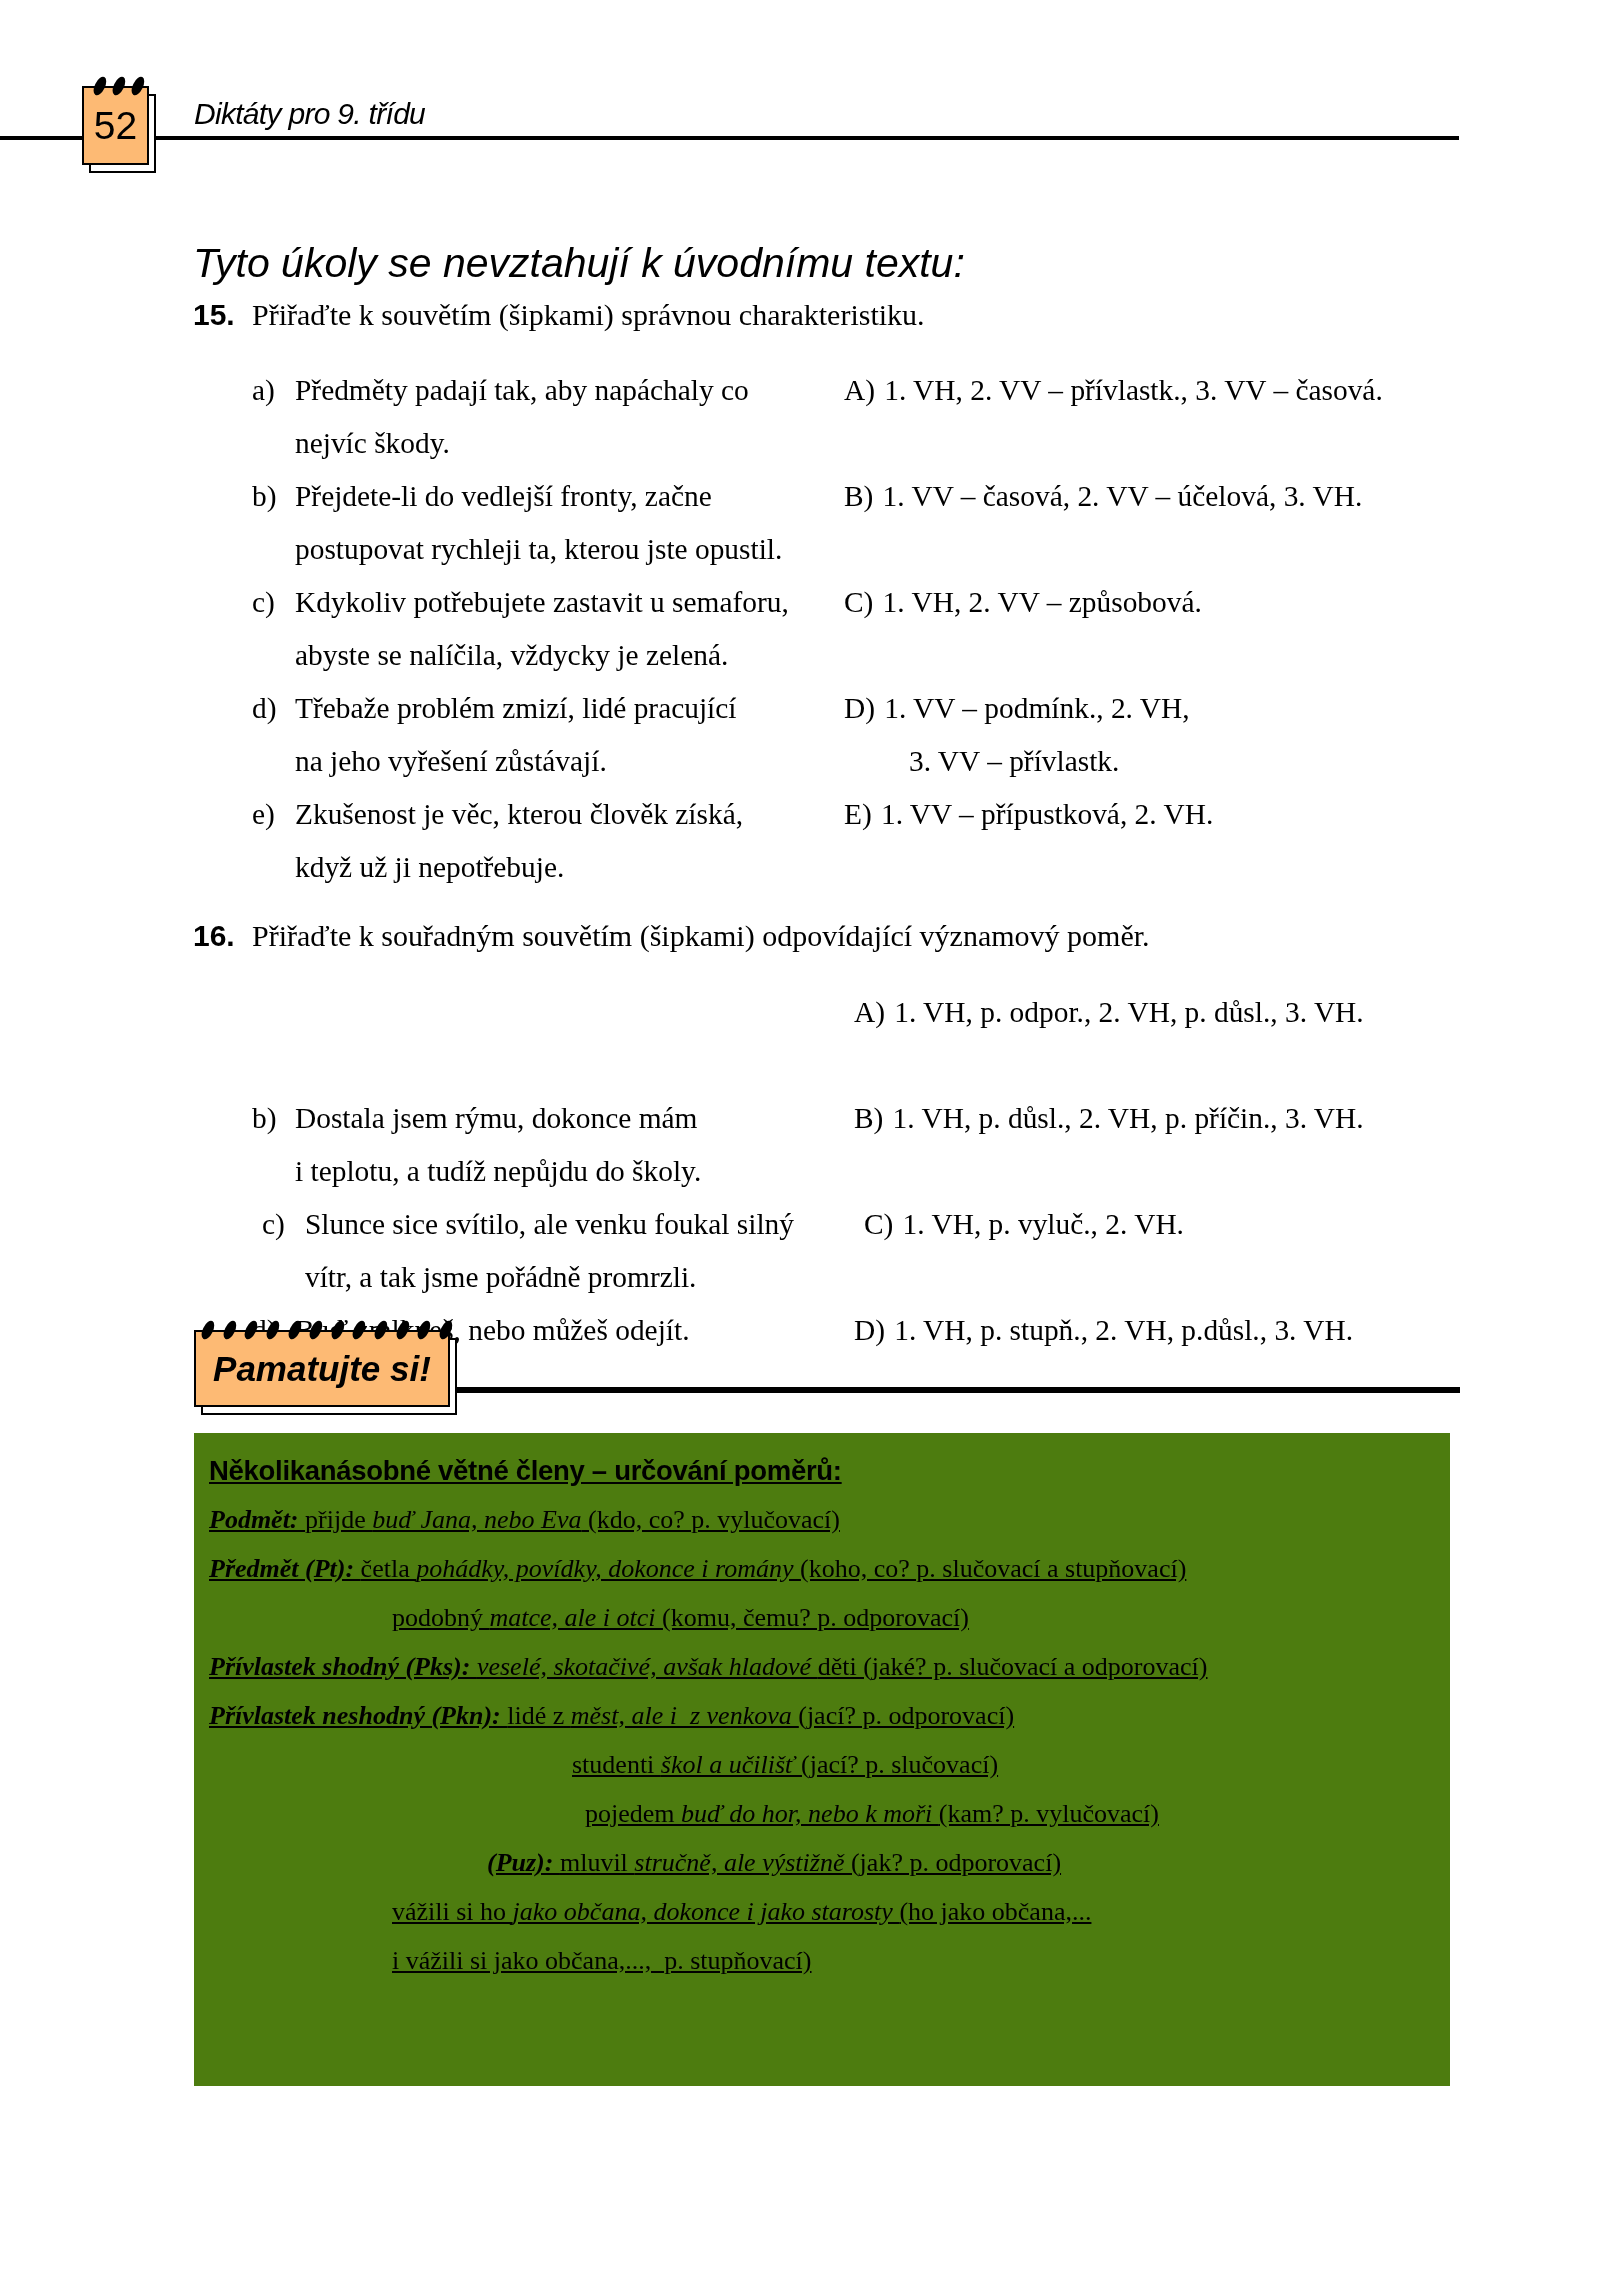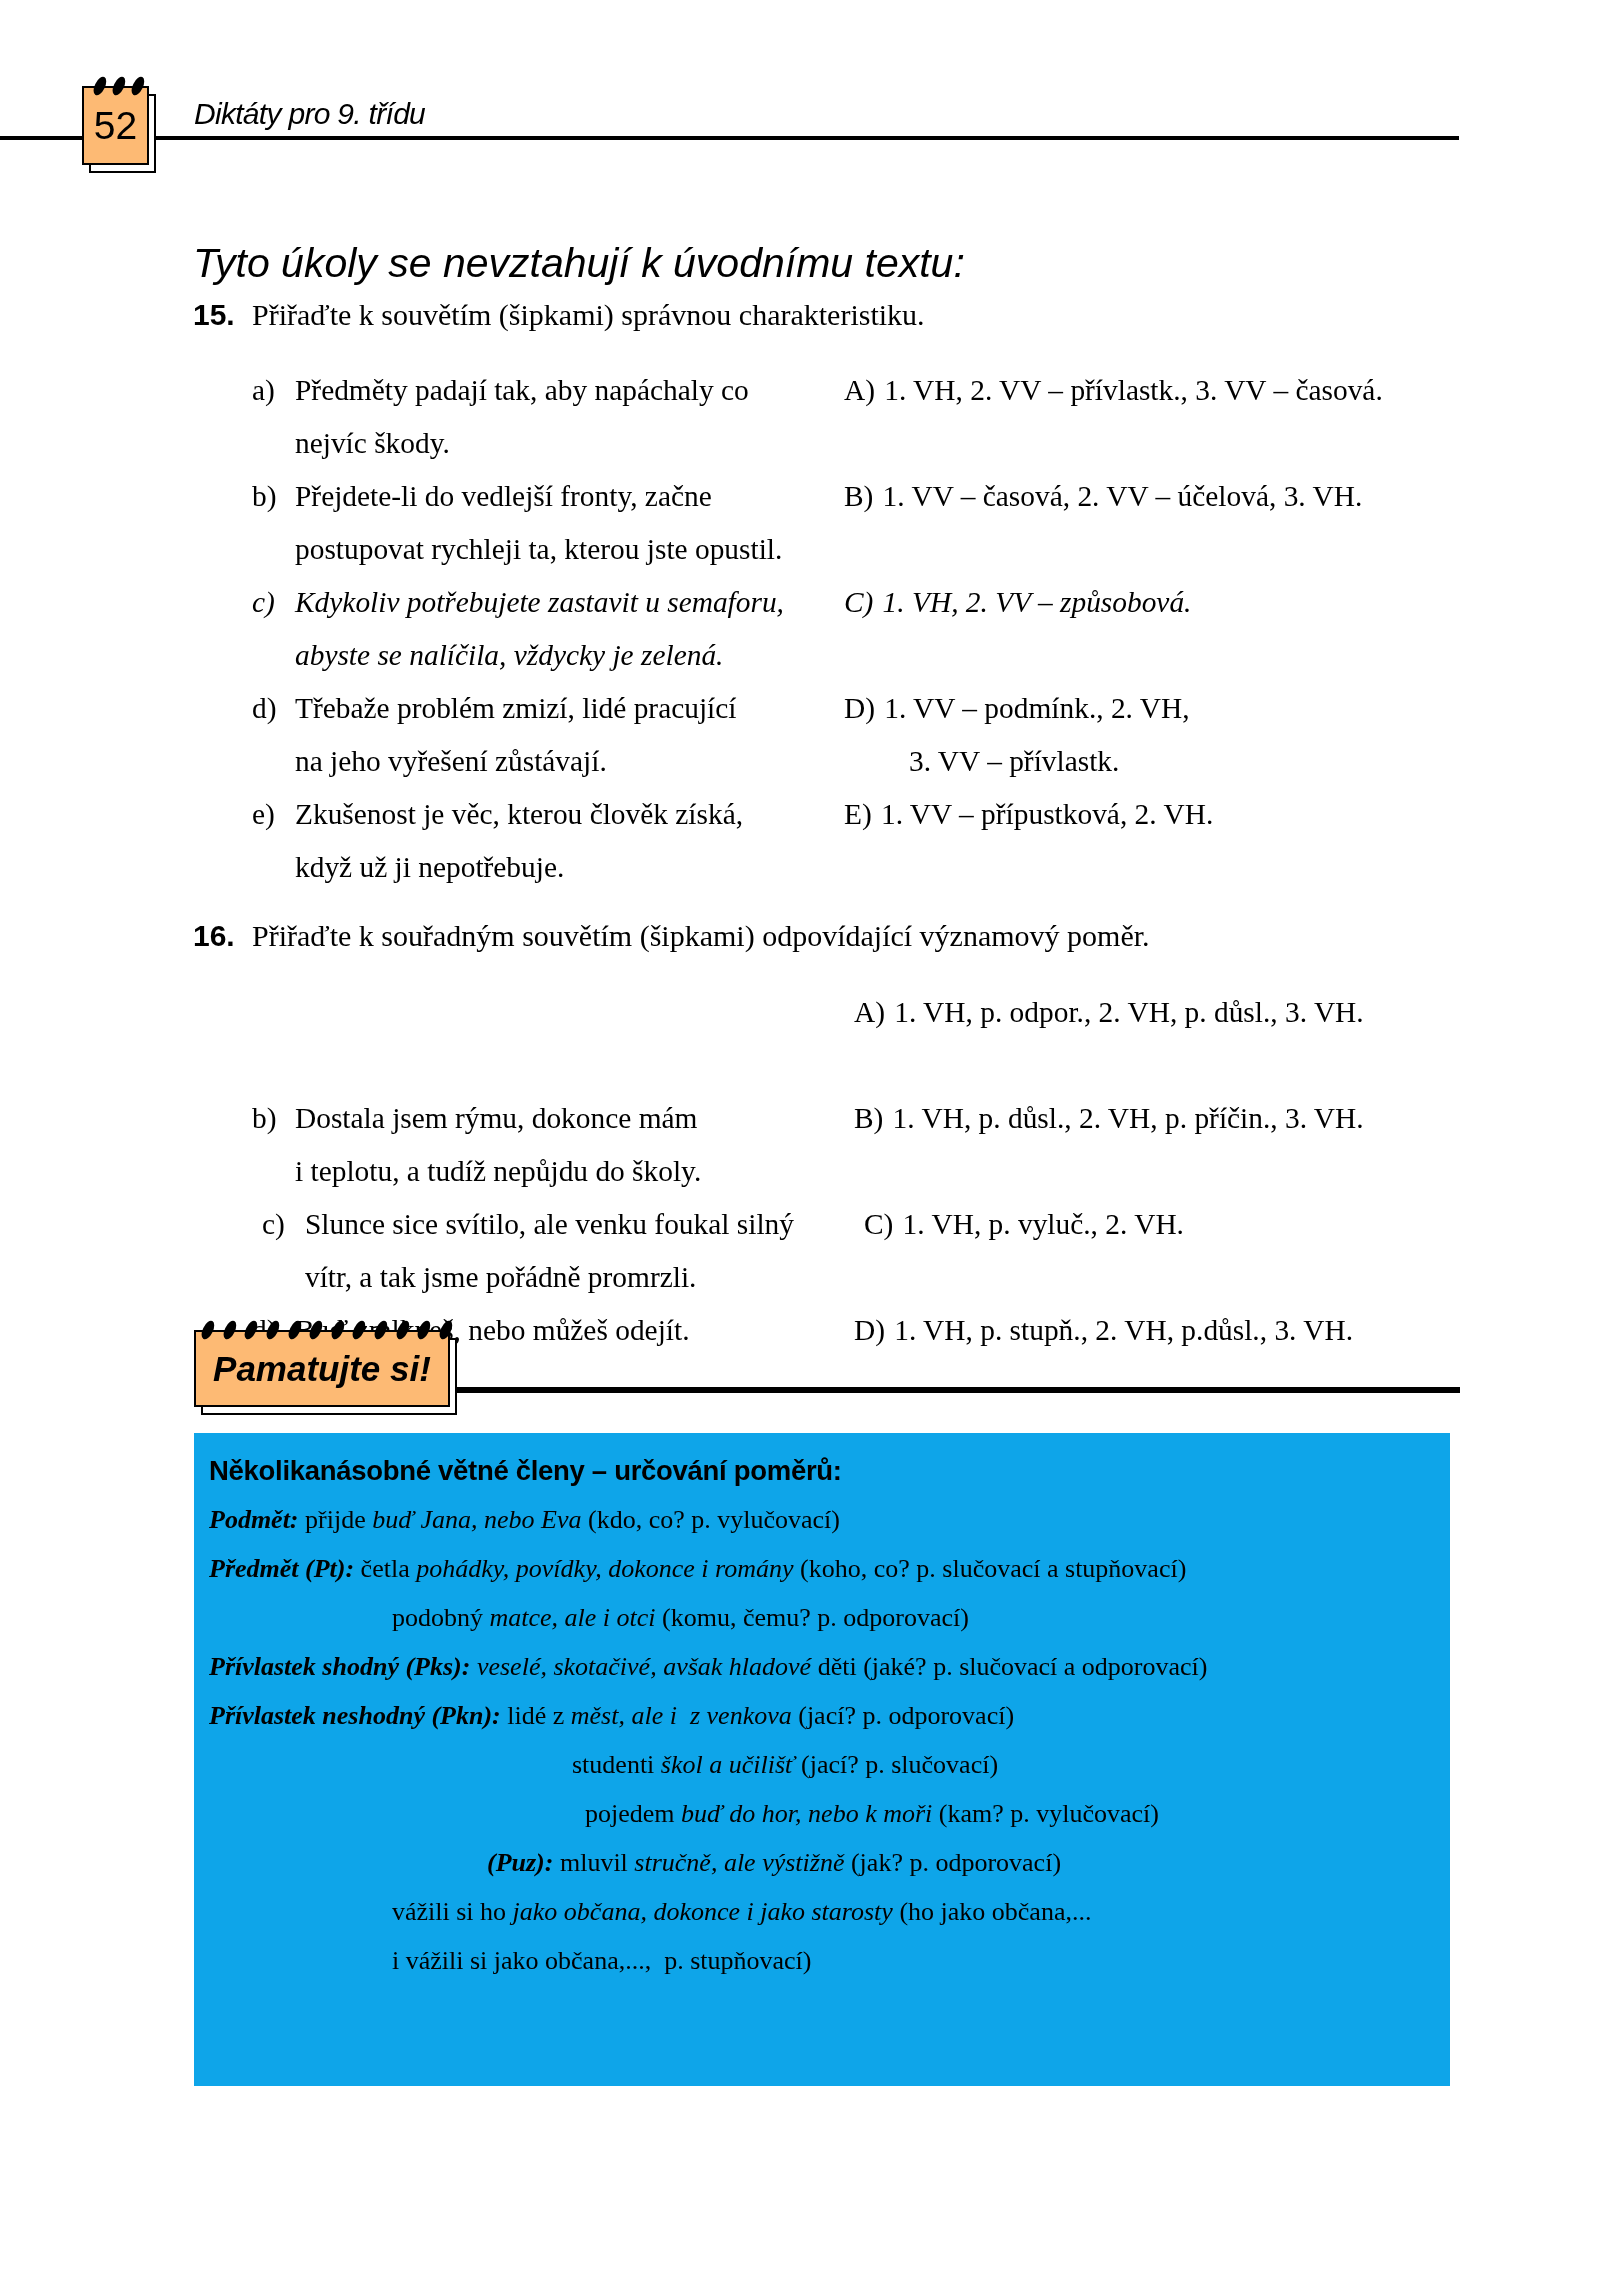--- a/index.html
+++ b/index.html
@@ -55,21 +55,21 @@
   
   .note-rule { position:absolute; left:452px; top:1387px; width:1008px; height:5.9px; background:#000; z-index:1; }
   .notepad-note { left:194px; top:1330px; width:256px; height:77px; }
   .notepad-note .loop { margin-right:11.8px; }
   .notepad-note .loops { padding-left:9.2px; }
   .note-label { font-size:35px; font-weight:bold; font-style:italic; white-space:nowrap;
                 font-family:"Liberation Sans","DejaVu Sans",sans-serif; }
 
   
   .summary-box { position:absolute; left:194px; top:1433px; width:1256px; height:653px;
-                 background:#0ea5e9; box-sizing:border-box; padding:13px 0 0 15px; }
+                 background:#4d7c0f; box-sizing:border-box; padding:13px 0 0 15px;text-decoration:underline; }
   .sum-line { line-height:49px; font-size:26px; white-space:nowrap; }
   .sum-title { font-size:27.5px; font-weight:bold; letter-spacing:-0.3px;
                font-family:"Liberation Sans","DejaVu Sans",sans-serif; }
   .seg-bi { font-weight:bold; font-style:italic; }
   .seg-i { font-style:italic; }
   .seg-r { font-style:normal; }
 </style>
 </head>
 <body>
 
@@ -107,21 +107,21 @@
         </div>
         <div class="ex-row" style="height: 106px;">
           <div class="ex-left">
             <div class="ex-line"><span class="marker">b)</span><span>Přejdete-li do vedlejší fronty, začne</span></div>
             <div class="ex-line" style="padding-left: 43px;"><span>postupovat rychleji ta, kterou jste opustil.</span></div>
           </div>
           <div class="ex-right">
             <div class="ex-line"><span class="amarker">B)</span><span>1. VV – časová, 2. VV – účelová, 3. VH.</span></div>
           </div>
         </div>
-        <div class="ex-row" style="height: 106px; font-style: italic;">
+        <div class="ex-row" style="height: 106px;">
           <div class="ex-left">
             <div class="ex-line"><span class="marker">c)</span><span>Kdykoliv potřebujete zastavit u semaforu,</span></div>
             <div class="ex-line" style="padding-left: 43px;"><span>abyste se nalíčila, vždycky je zelená.</span></div>
           </div>
           <div class="ex-right">
             <div class="ex-line"><span class="amarker">C)</span><span>1. VH, 2. VV – způsobová.</span></div>
           </div>
         </div>
         <div class="ex-row" style="height: 106px;">
           <div class="ex-left">

